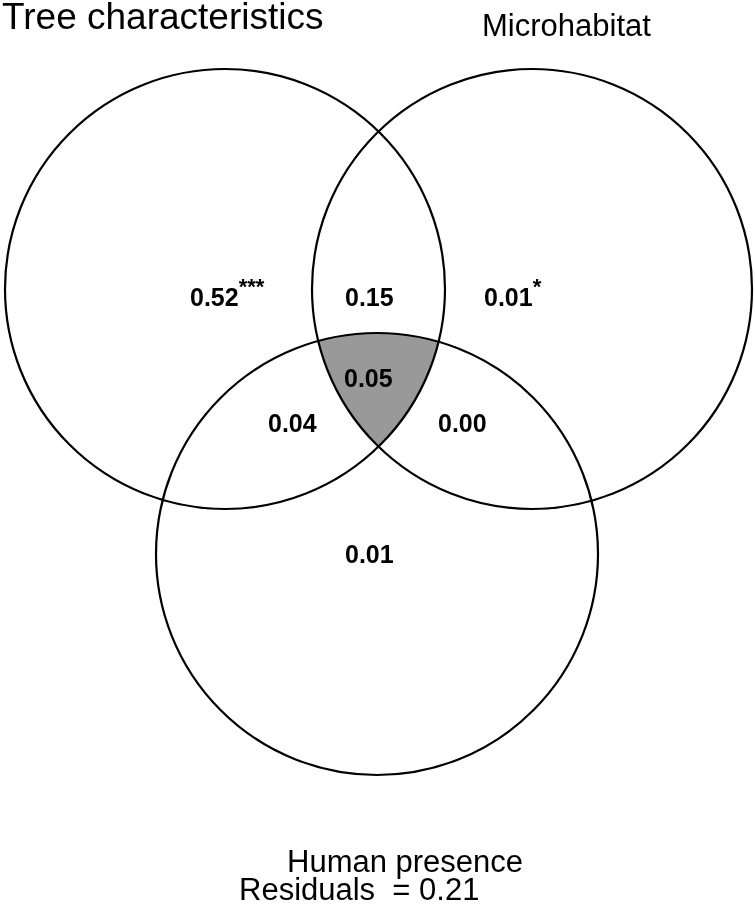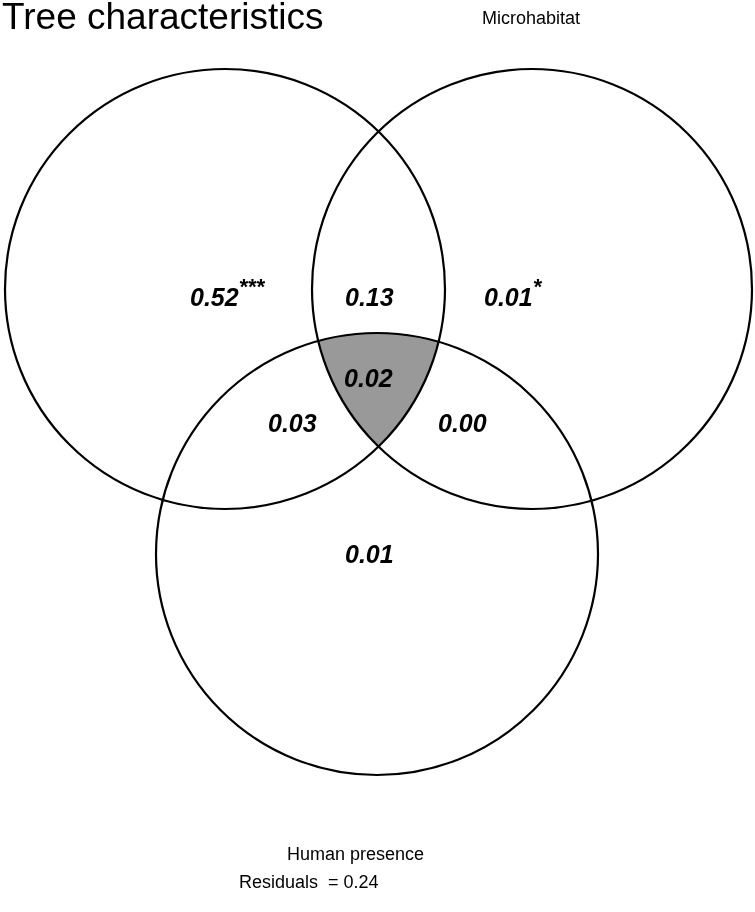--- a/index.html
+++ b/index.html
@@ -1,21 +1,21 @@
 <!DOCTYPE html>
 <html><head>
 <meta charset="utf-8">
 <style>
   html,body{margin:0;padding:0;background:#fff;}
   body{width:755px;height:912px;position:relative;overflow:hidden;font-family:"Liberation Sans",sans-serif;color:#000;}
   svg{position:absolute;left:0;top:0;}
   .lbl{position:absolute;white-space:nowrap;}
-  .set-title{font-size:18px;}
+  .set-title{font-size:31px;}
   .title-big{font-size:37px;}
-  .val{font-size:25px;font-weight:bold;font-style:italic;}
+  .val{font-size:25px;font-weight:bold;}
   .sig{font-size:22px;font-weight:bold;position:relative;top:-12px;}
 </style>
 </head>
 <body>
 
 <svg width="755" height="912" viewBox="0 0 755 912">
   <defs>
     <clipPath id="clipA">
         <circle cx="225" cy="289" r="220"></circle>
       </clipPath>
@@ -33,24 +33,24 @@
   <circle cx="377" cy="554" r="221" fill="none" stroke="#000" stroke-width="2.2"></circle>
 </svg>
 
 <div class="lbl set-title title-big" style="left:2px;top:-4px;">Tree characteristics</div>
 <div class="lbl set-title" style="left:482px;top:8px;">Microhabitat</div>
 <div class="lbl set-title" style="left:239px;top:844px;margin-left:48px;">Human presence</div>
 
 <div class="lbl val" style="left:190px;top:283px;">
   <span>0.52</span><span class="sig">***</span>
 </div>
-<div class="lbl val" style="left:345px;top:283px;">0.13</div>
+<div class="lbl val" style="left:345px;top:283px;">0.15</div>
 <div class="lbl val" style="left:484px;top:283px;">
   <span>0.01</span><span class="sig">*</span>
 </div>
-<div class="lbl val" style="left:344px;top:364px;">0.02</div>
-<div class="lbl val" style="left:268px;top:409px;">0.03</div>
+<div class="lbl val" style="left:344px;top:364px;">0.05</div>
+<div class="lbl val" style="left:268px;top:409px;">0.04</div>
 <div class="lbl val" style="left:438px;top:409px;">0.00</div>
 <div class="lbl val" style="left:345px;top:540px;">0.01</div>
 
 <div class="lbl set-title" style="left:239px;top:872px;">
-  <span>Residuals</span>&nbsp; <span>= 0.24</span>
+  <span>Residuals</span>&nbsp; <span>= 0.21</span>
 </div>
 
 </body></html>

